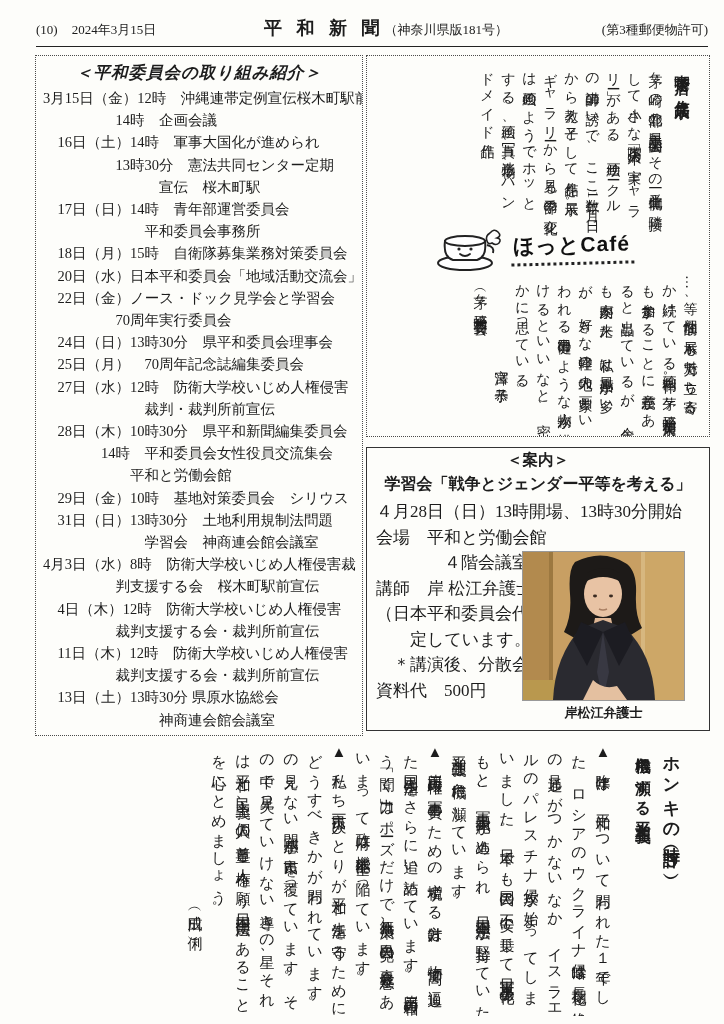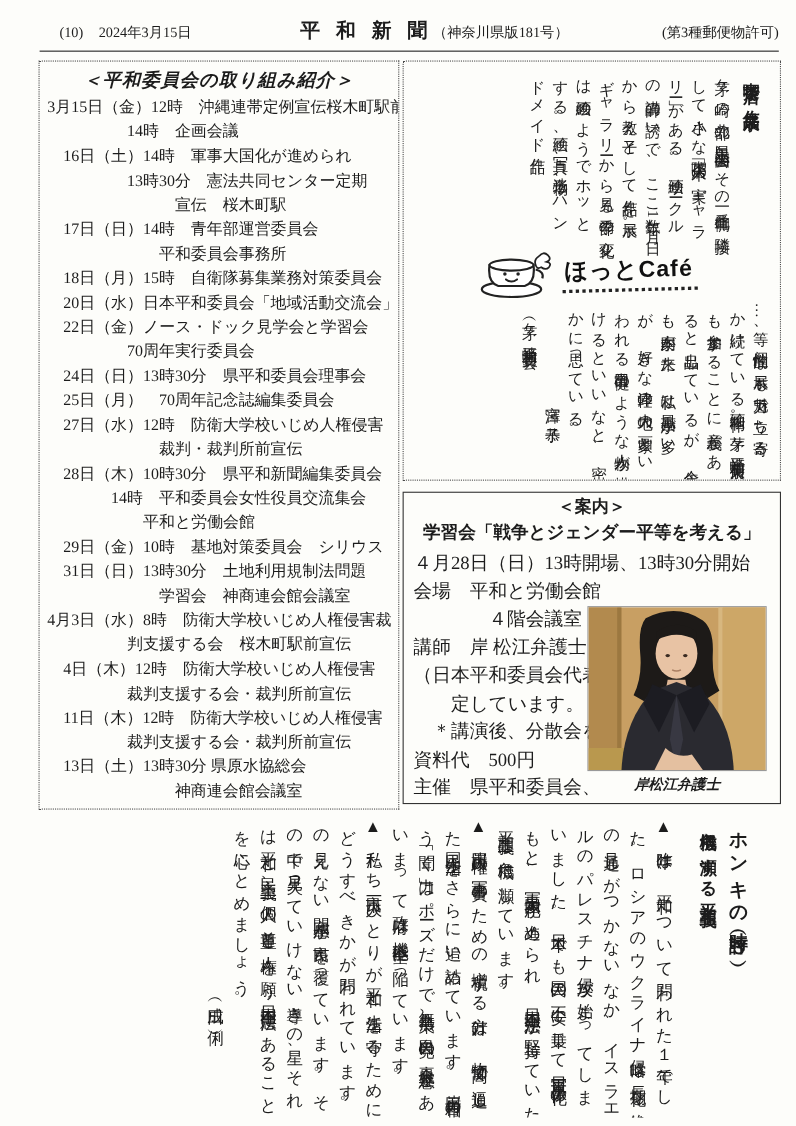--- a/index.html
+++ b/index.html
@@ -6,21 +6,20 @@
   .page {
     position:relative; width:724px; height:1024px; margin:0 auto;
     background:#fdfdfa; color:#1c1c1c; overflow:hidden;
     font-family:"Liberation Serif","DejaVu Serif",serif;
   }
   
   .header {
     position:absolute; left:36px; right:16px; top:16px;
     display:flex; justify-content:space-between; align-items:baseline;
     font-size:13px;
-    margin-left:18px;
   }
   .header .left span { margin-right:14px; }
   .header .center { white-space:nowrap; }
   .paper-title { font-size:18px; font-weight:bold; letter-spacing:5px; }
   .paper-edition { font-size:13px; }
   .header-rule {
     position:absolute; left:36px; right:16px; top:46px;
     border-top:1.6px solid #222;
   }
   
@@ -71,21 +70,21 @@
   .annai-label {
     text-align:center; font-family:"Liberation Sans","DejaVu Sans",sans-serif;
     font-weight:bold; font-size:15.5px; margin:0;
   }
   .annai-title {
     text-align:center; font-family:"Liberation Sans","DejaVu Sans",sans-serif;
     font-weight:bold; font-size:16px; margin:3px 0 4px; white-space:nowrap;
   }
   .annai-line { font-size:17px; line-height:25.5px; white-space:pre; }
   .lecturer-figure {
-    position:absolute; right:12px; bottom:8px; width:163px; margin:0;font-style:italic;
+    position:absolute; right:24px; bottom:8px; width:163px; margin:0;
   }
   .lecturer-figure svg { display:block; border:1px solid #999; }
   .lecturer-caption {
     text-align:center; font-family:"Liberation Sans","DejaVu Sans",sans-serif;
     font-weight:bold; font-size:13px; margin-top:3px;
   }
   
   .jihyo {
     position:absolute; left:35px; top:744px; width:676px; height:272px;
     writing-mode:vertical-rl; text-orientation:mixed;
@@ -232,21 +231,20 @@
         <div class="annai-line">講師　岸 松江弁護士</div>
 
         <div class="annai-line">（日本平和委員会代表理事）</div>
 
         <div class="annai-line">　　定しています。</div>
 
         <div class="annai-line">　＊講演後、分散会を予</div>
 
         <div class="annai-line">資料代　500円</div>
 
-        <div class="annai-line">主催　県平和委員会、</div>
 
       </div>
     <figure class="lecturer-figure">
       <svg width="161" height="148" viewBox="0 0 161 148">
         <rect x="0" y="0" width="161" height="148" fill="#c89f63"></rect>
         <rect x="0" y="0" width="26" height="148" fill="#b28a4e"></rect>
         <rect x="26" y="0" width="4" height="148" fill="#9c7840"></rect>
         <rect x="118" y="0" width="4" height="148" fill="#d7b77f"></rect>
         <rect x="122" y="0" width="39" height="148" fill="#cda767"></rect>
         <rect x="0" y="128" width="60" height="20" fill="#b9984e"></rect>

